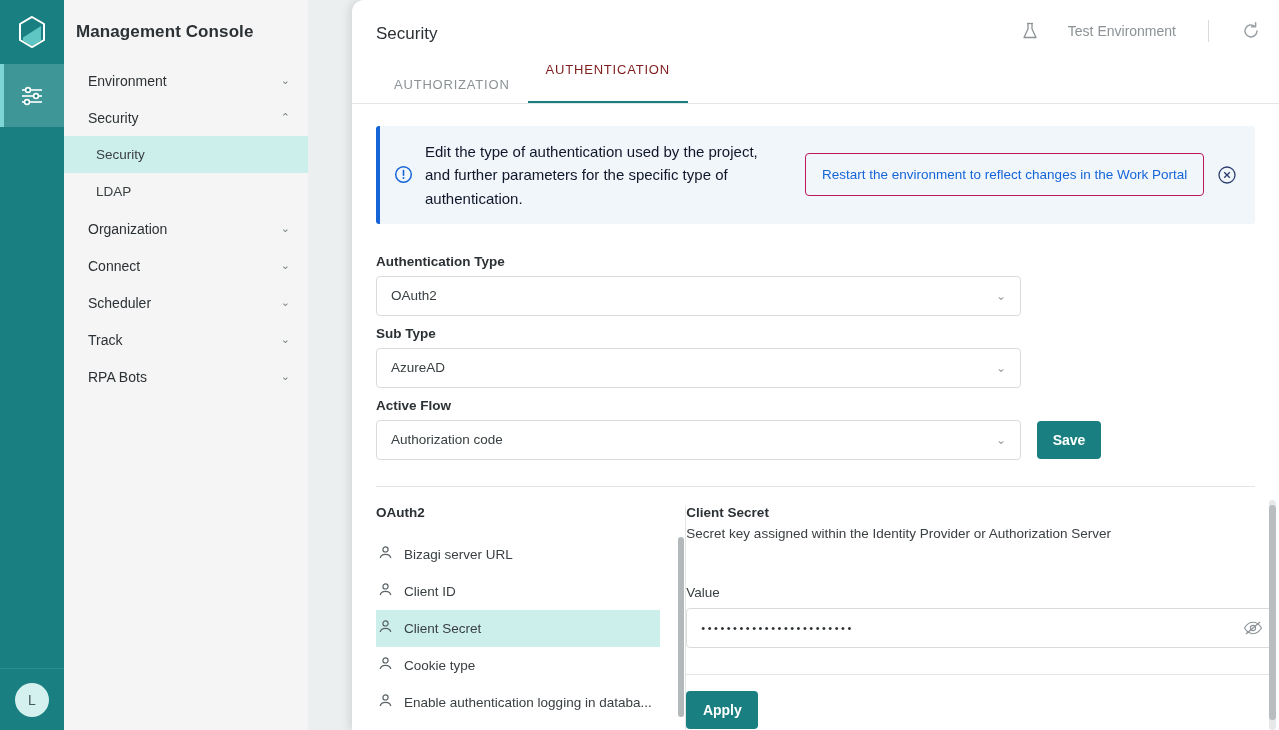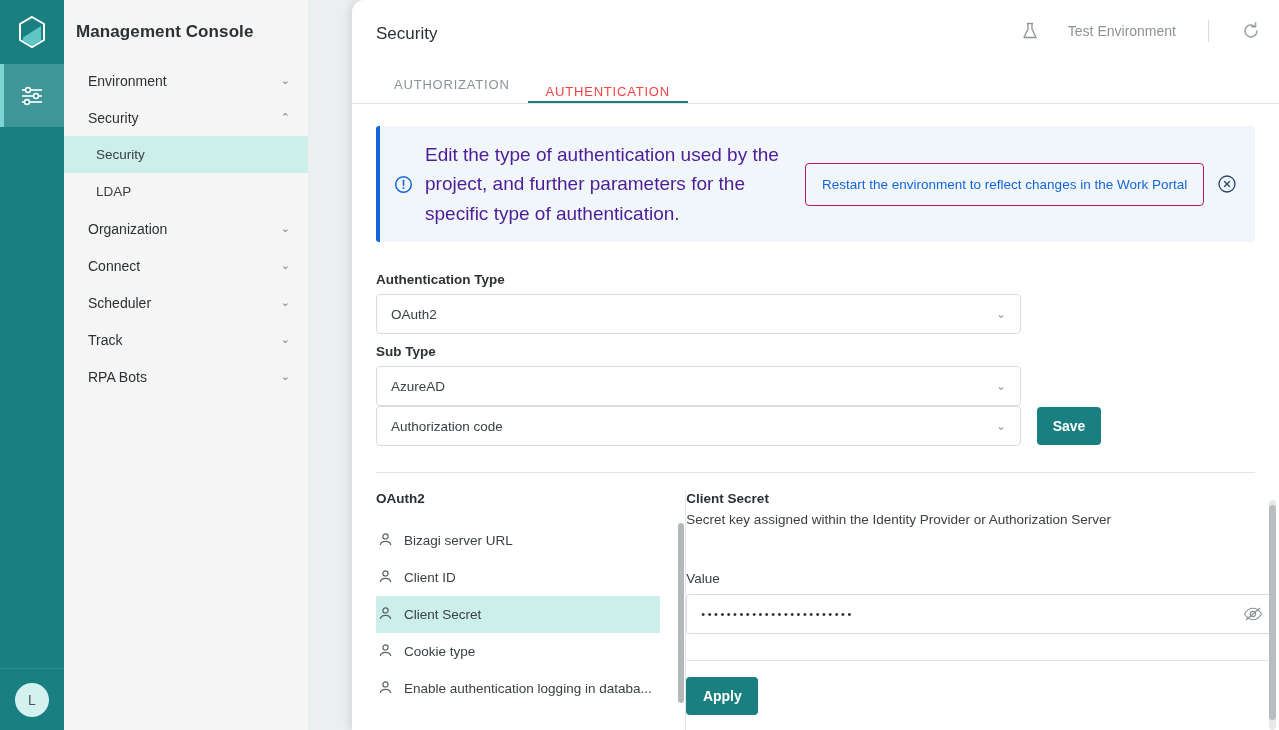--- a/index.html
+++ b/index.html
@@ -123,35 +123,35 @@
     padding-left: 24px;
     height: 42px;
     border-bottom: 1px solid #e3e6e7;
     margin-right: 0;
   }
   .tab {
     font-size: 13px; letter-spacing: .8px;
     color: #8b9295; padding: 0 18px 11px 18px;
     cursor: pointer;
   }
-  .tab.active { color: #ef4444; border-bottom: 2px solid #1a7f80; padding-bottom: 2px;}
+  .tab.active { color: #7f1d1d; border-bottom: 2px solid #1a7f80; padding-bottom: 24px;}
 
   
   .banner {
     margin: 22px 24px 0 24px;
     background: #f1f6fb;
     border-left: 4px solid #1565d8;
     border-radius: 3px;
     display: flex; align-items: center;
     padding: 14px 10px 14px 14px;
     min-height: 84px;
   }
   .banner-icon { flex: 0 0 auto; margin-right: 12px; display: flex; align-items: center;}
   .banner-text {
-    font-size: 19px; color: #4c1d95; line-height: 1.55;
+    font-size: 15px; color: #0f172a; line-height: 1.55;
     width: 360px;
   }
   .banner-btn {
     margin-left: 20px;
     border: 1px solid #be185d;
     color: #1565d8; background: #f1f6fb;
     border-radius: 4px;
     font-size: 13.5px;
     padding: 13px 16px;
     cursor: pointer;
@@ -357,20 +357,21 @@
           <span>OAuth2</span>
           <span class="chev">⌄</span>
         </div>
 
         <div class="field-label">Sub Type</div>
         <div class="select">
           <span>AzureAD</span>
           <span class="chev">⌄</span>
         </div>
 
+        <div class="field-label">Active Flow</div>
         <div class="field-row">
           <div class="select">
             <span>Authorization code</span>
             <span class="chev">⌄</span>
           </div>
           <button class="btn-teal btn-save">Save</button>
         </div>
       </div>
 
       <div class="hdiv"></div>

